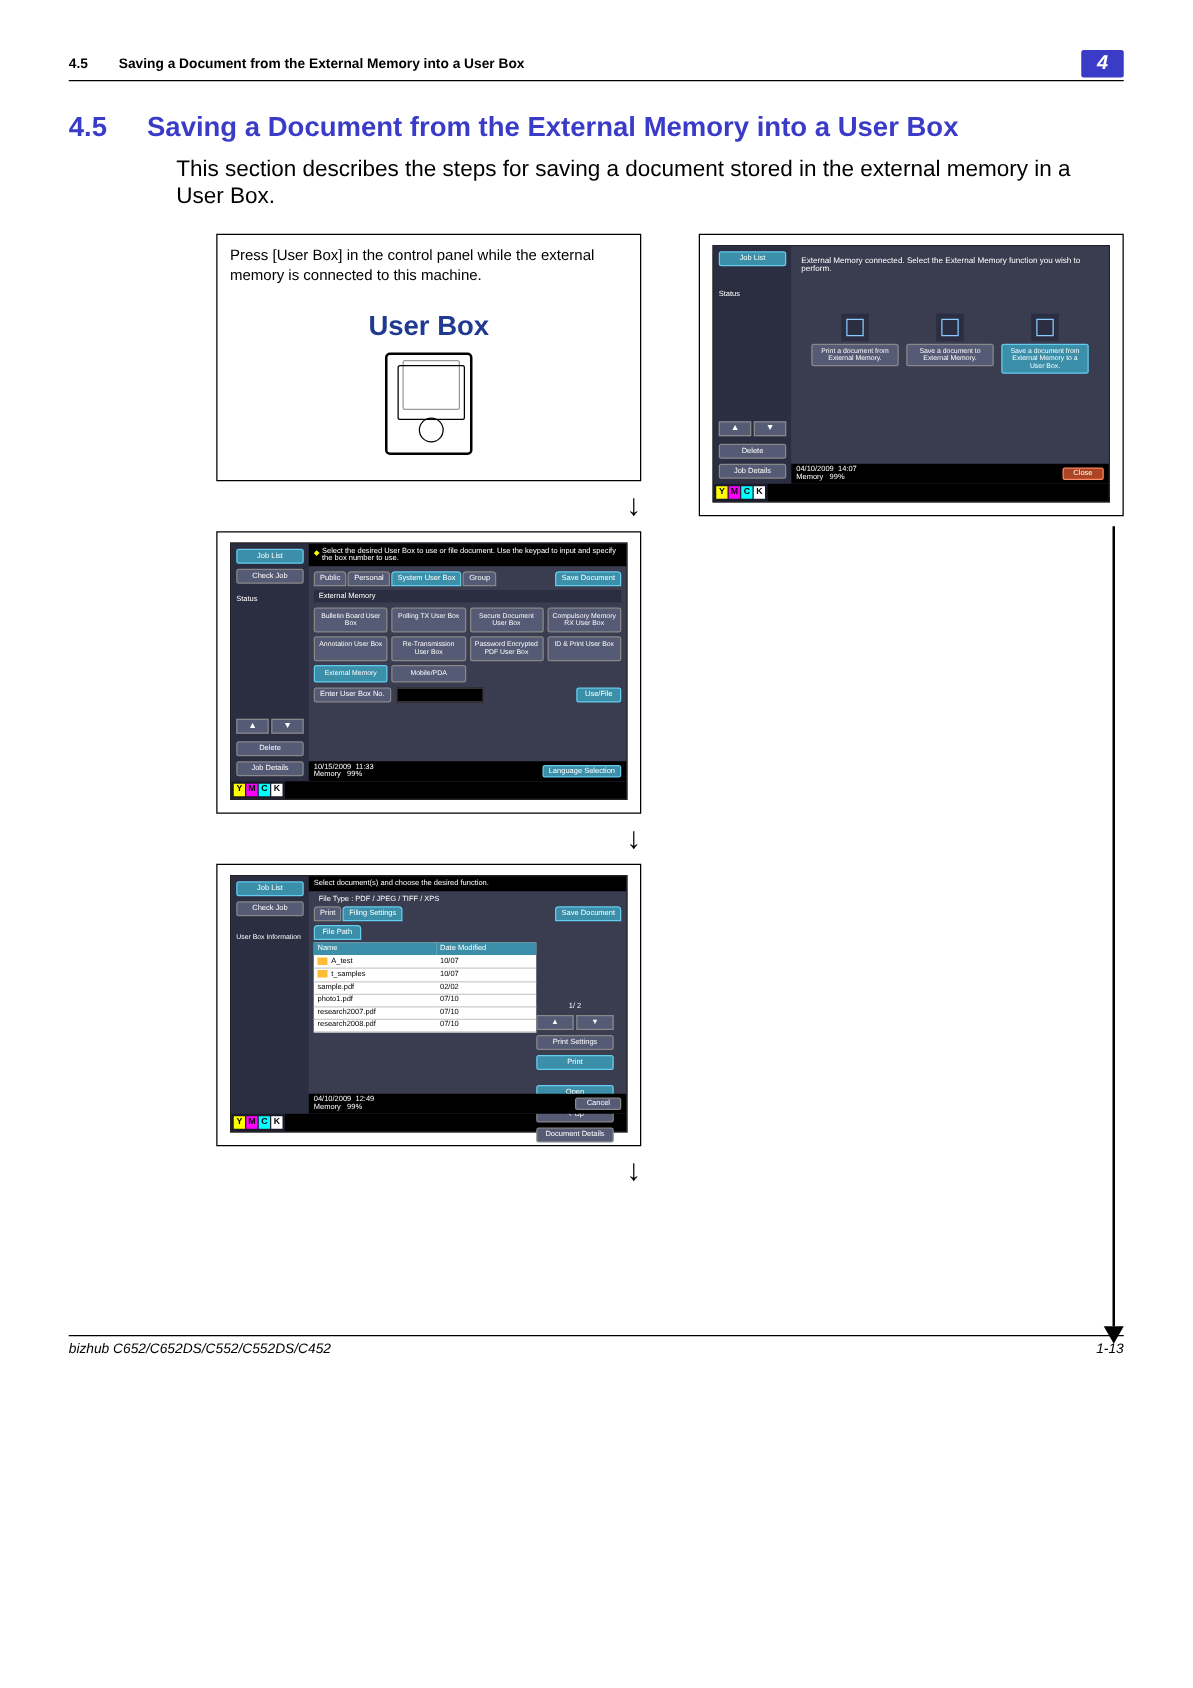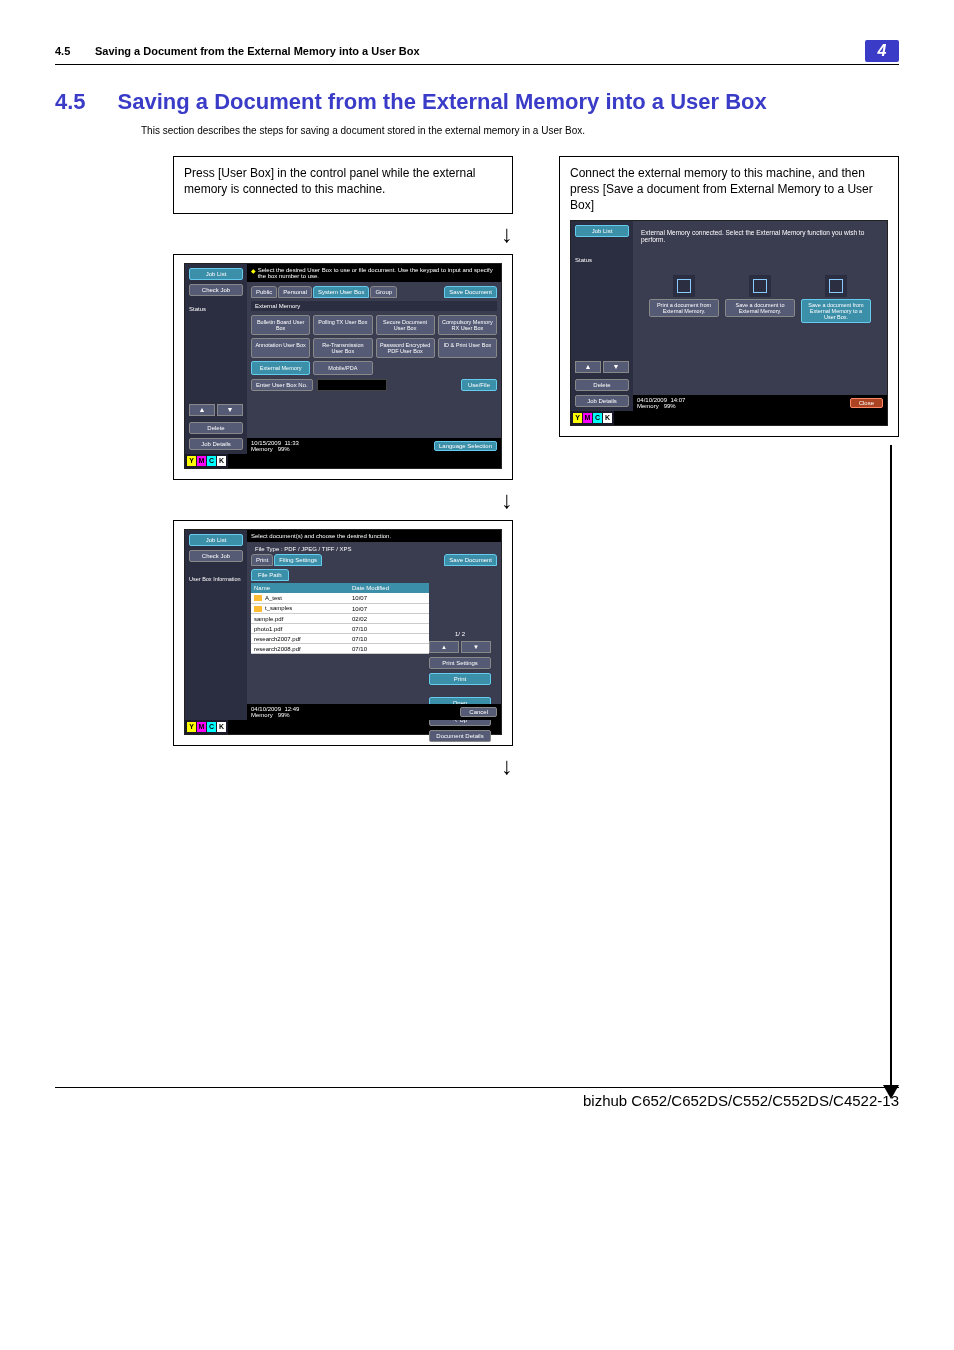--- a/index.html
+++ b/index.html
@@ -7,21 +7,21 @@
   .page { padding: 40px 55px 40px 55px; position: relative; }
 
   .header-line { display:flex; align-items:center; border-bottom:1px solid #000; padding-bottom:2px; margin-bottom:24px; }
   .hdr-num { font-size:11px; font-weight:bold; width:40px; }
   .hdr-title { font-size:11px; font-weight:bold; flex:1; }
   .hdr-badge { width:34px; height:22px; background:#3a3cc8; color:#fff; font-style:italic; font-weight:bold; font-size:16px; text-align:center; line-height:22px; border-radius:2px; }
 
   .section-heading { display:flex; gap:32px; margin-bottom:10px; }
   .section-heading .num { color:#3a3cc8; font-size:22px; font-weight:bold; }
   .section-heading .txt { color:#3a3cc8; font-size:22px; font-weight:bold; }
-  .intro { font-size:10px; margin-left:86px; margin-bottom:20px; }
+  .intro { font-size:18px; margin-left:86px; margin-bottom:20px; }
 
   .flow { margin-left:86px; display:flex; gap:14px; }
   .col { display:flex; flex-direction:column; align-items:flex-end;margin-left:32px; }
   .left-col { width:342px; }
   .right-col { width:342px; }
 
   .step-box { border:1px solid #000; width:100%; padding:8px 10px 10px 10px; font-size:12px; }
   .step-text { margin-bottom:6px; line-height:1.35; }
 
   .arrow { font-size:24px; margin:6px 0; }
@@ -91,21 +91,21 @@
   .file-table td { padding:1.5px 3px; border-bottom:1px solid #ccc; }
   .folder::before{content:"";display:inline-block;width:8px;height:6px;background:#fb3;margin-right:3px;vertical-align:middle;}
   .fs-right { position:absolute; right:6px; top:48px; width:62px; display:flex; flex-direction:column; gap:4px; font-size:6px; }
   .fs-right .btn { background:#555a75; border:1px solid #888; text-align:center; padding:2px; border-radius:2px; }
   .fs-right .btn.sel { background:#3b8fa8; border-color:#6ce; }
   .fs-right .pg { text-align:center; }
   .arrows-ud { display:flex; gap:2px; }
   .arrows-ud div { flex:1; background:#555a75; border:1px solid #888; text-align:center; height:12px; line-height:10px; }
   .cancel-btn { position:absolute; right:72px; bottom:2px; background:#555a75; border:1px solid #888; font-size:6px; padding:1px 8px; border-radius:2px; }
 
-  .footer { position:absolute; bottom:30px; left:55px; right:55px; border-top:1px solid #000; padding-top:4px; display:flex; justify-content:flex-end; font-size:15px; }
+  .footer { position:absolute; bottom:30px; left:55px; right:55px; border-top:1px solid #000; padding-top:4px; display:flex; justify-content:space-between; font-size:11px;font-style:italic; }
 </style>
 </head>
 <body>
 
 <div class="page">
 
   <div class="header-line">
     <div class="hdr-num">4.5</div>
     <div class="hdr-title">Saving a Document from the External Memory into a User Box</div>
     <div class="hdr-badge">4</div>
@@ -116,20 +116,28 @@
     <div class="txt">Saving a Document from the External Memory into a User Box</div>
   </div>
   <p class="intro">This section describes the steps for saving a document stored in the external memory in a User Box.</p>
 
   <div class="flow">
 
     <div class="col left-col">
 
       <div class="step-box">
         <div class="step-text">Press [User Box] in the control panel while the external memory is connected to this machine.</div>
+        <div class="userbox-btn">
+          <div class="userbox-label">User Box</div>
+          <div class="userbox-frame">
+            <div class="userbox-inner2"></div>
+              <div class="userbox-inner"></div>
+              <div class="userbox-circle"></div>
+          </div>
+        </div>
       </div>
 
       <div class="arrow">↓</div>
 
       <div class="step-box">
         <div class="shot">
           <div class="device">
             <div class="dev-left">
               <div class="dev-btn">Job List</div>
               <div class="dev-btn dk">Check Job</div>
@@ -278,21 +286,20 @@
         </div>
       </div>
 
       <div class="arrow">↓</div>
 
     </div>
 
     <div class="col right-col">
 
       <div class="step-box">
-        <div class="step-text">Connect the external memory to this machine, and then press [Save a document from External Memory to a User Box]</div>
         <div class="shot">
           <div class="device">
             <div class="dev-left">
               <div class="dev-btn">Job List</div>
               <div style="font-size:6px;margin-top:16px;">Status</div>
               <div class="dev-pair">
                   <div>▲</div>
                   <div>▼</div>
                 </div>
               <div class="dev-btn dk" style="margin-top:2px">Delete</div>
@@ -336,16 +343,16 @@
         <div class="long-stem" style="height:640px;"></div>
         <div class="long-head"></div>
       </div>
 
     </div>
 
   </div>
 
   <div class="footer">
     <span>bizhub C652/C652DS/C552/C552DS/C452</span>
-    <span>2-13</span>
+    <span>1-13</span>
   </div>
 
 </div>
 
 </body></html>

